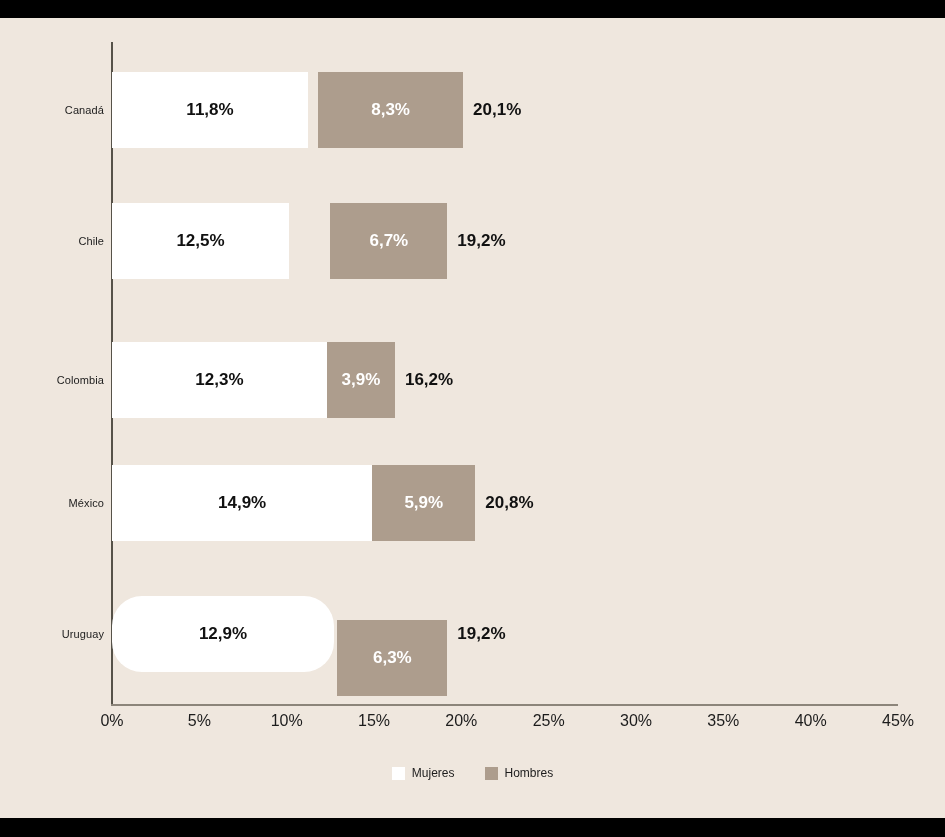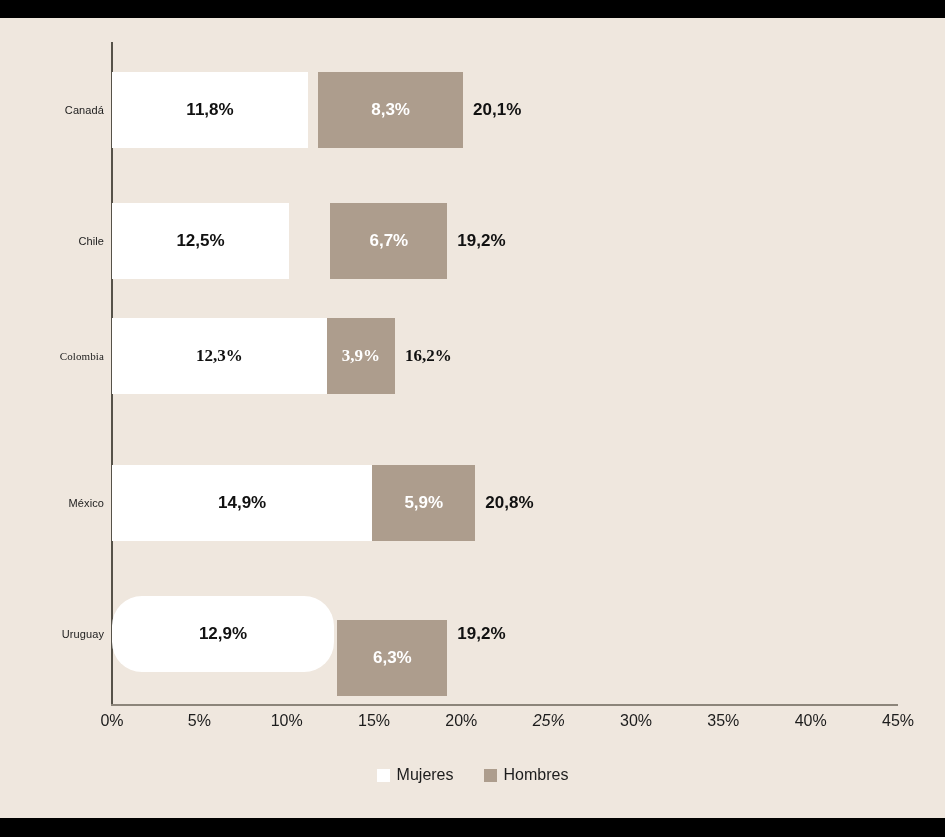--- a/index.html
+++ b/index.html
@@ -136,21 +136,21 @@
     width: 945px;
     display: flex;
     align-items: center;
     justify-content: center;
     gap: 30px;
   }
   .legend-item {
     display: flex;
     align-items: center;
     gap: 7px;
-    font-size: 16px;
+    font-size: 12px;
     color: #1c1c1c;
   }
   .swatch {
     width: 13px;
     height: 13px;
     display: block;
   }
   .swatch-women { background: #FFFFFF; }
   .swatch-men { background: #AD9D8D; }
 </style>
@@ -172,21 +172,21 @@
           <div class="bar bar-women" style="left: 112px; width: 196px;">11,8%</div>
           <div class="bar bar-men" style="left: 318.107px; width: 144.973px;">8,3%</div>
           <div class="bar-total" style="left: 473.08px;">20,1%</div>
         </div>
         <div class="row" style="top: 185px;">
           <div class="row-label">Chile</div>
           <div class="bar bar-women" style="left: 112px; width: 177px;">12,5%</div>
           <div class="bar bar-men" style="left: 330.333px; width: 117.027px;">6,7%</div>
           <div class="bar-total" style="left: 457.36px;">19,2%</div>
         </div>
-        <div class="row" style="top: 300px; font-family: Liberation Serif, serif;">
+        <div class="row" style="top: 324px;">
           <div class="row-label">Colombia</div>
           <div class="bar bar-women" style="left: 112px; width: 214.84px;">12,3%</div>
           <div class="bar bar-men" style="left: 326.84px; width: 68.12px;">3,9%</div>
           <div class="bar-total" style="left: 404.96px;">16,2%</div>
         </div>
         <div class="row" style="top: 447px;">
           <div class="row-label">México</div>
           <div class="bar bar-women" style="left: 112px; width: 260.253px;">14,9%</div>
           <div class="bar bar-men" style="left: 372.253px; width: 103.053px;">5,9%</div>
           <div class="bar-total" style="left: 485.307px;">20,8%</div>
@@ -198,21 +198,21 @@
           <div class="bar-total" style="left: 457.36px;">19,2%</div>
         </div>
       </div>
 
     <div class="ticks">
         <div class="tick" style="left: 112px;">0%</div>
         <div class="tick" style="left: 199.333px;">5%</div>
         <div class="tick" style="left: 286.667px;">10%</div>
         <div class="tick" style="left: 374px;">15%</div>
         <div class="tick" style="left: 461.333px;">20%</div>
-        <div class="tick" style="left: 548.667px; font-style: italic;">25%</div>
+        <div class="tick" style="left: 548.667px;">25%</div>
         <div class="tick" style="left: 636px;">30%</div>
         <div class="tick" style="left: 723.333px;">35%</div>
         <div class="tick" style="left: 810.667px;">40%</div>
         <div class="tick" style="left: 898px;">45%</div>
       </div>
 
     <div class="legend">
         <div class="legend-item">
           <span class="swatch swatch-women"></span>
           <span>Mujeres</span>

